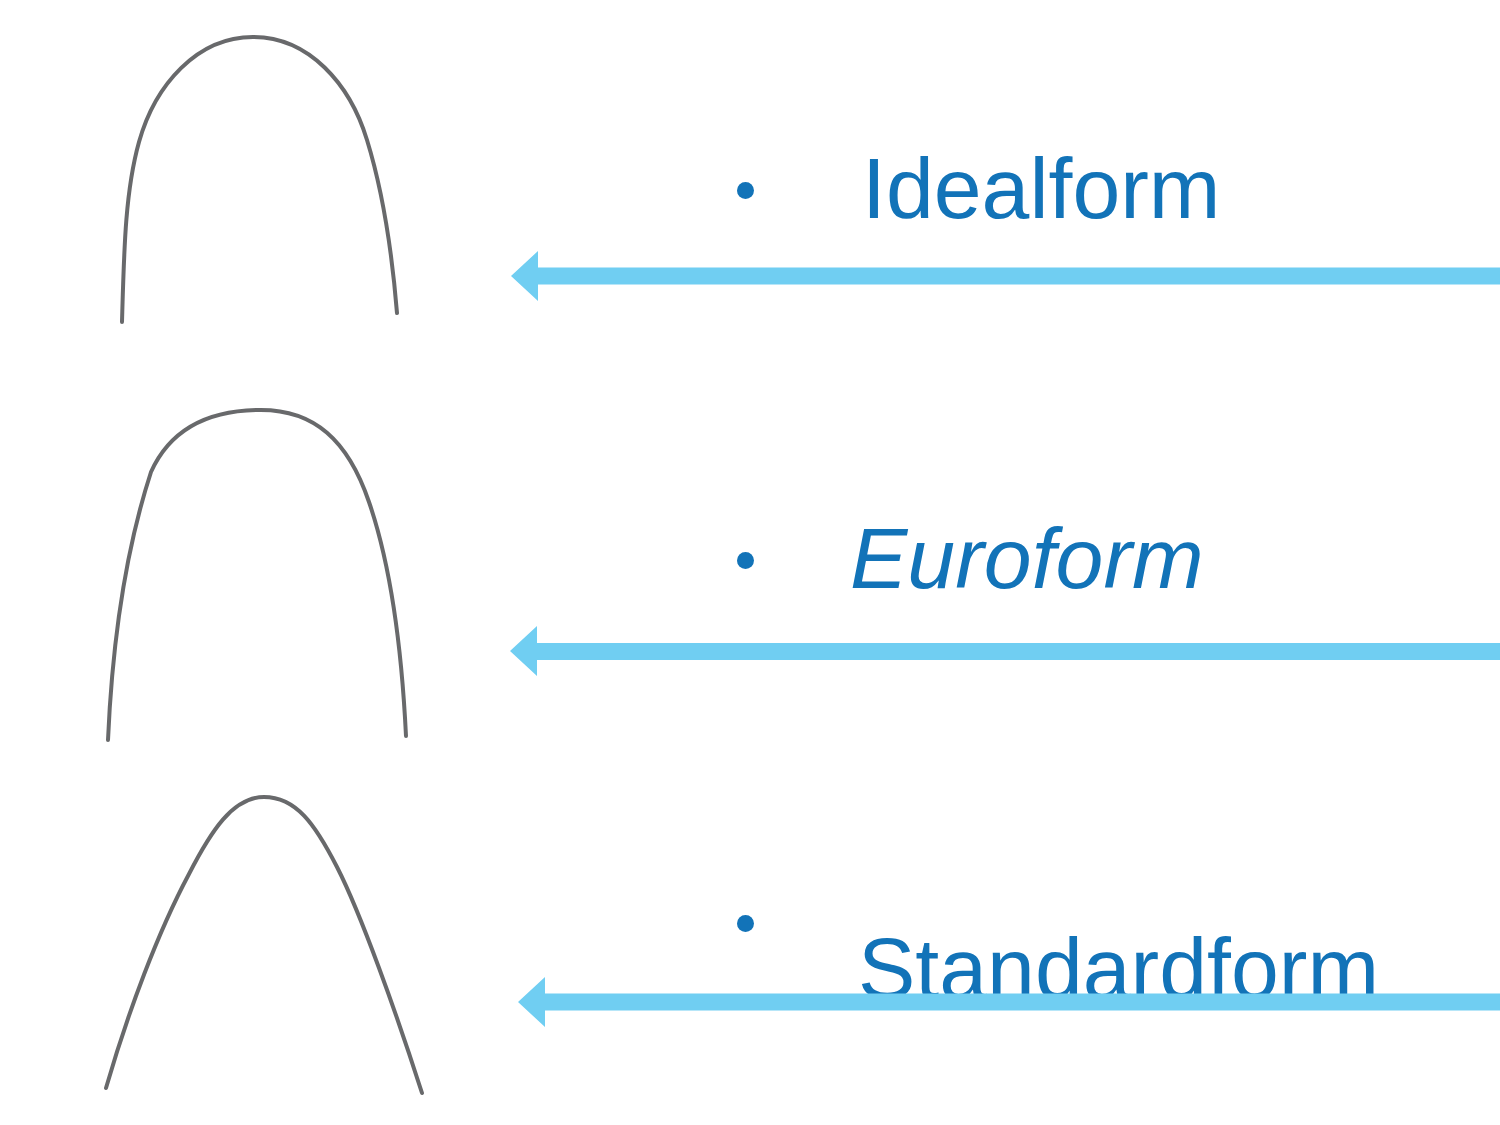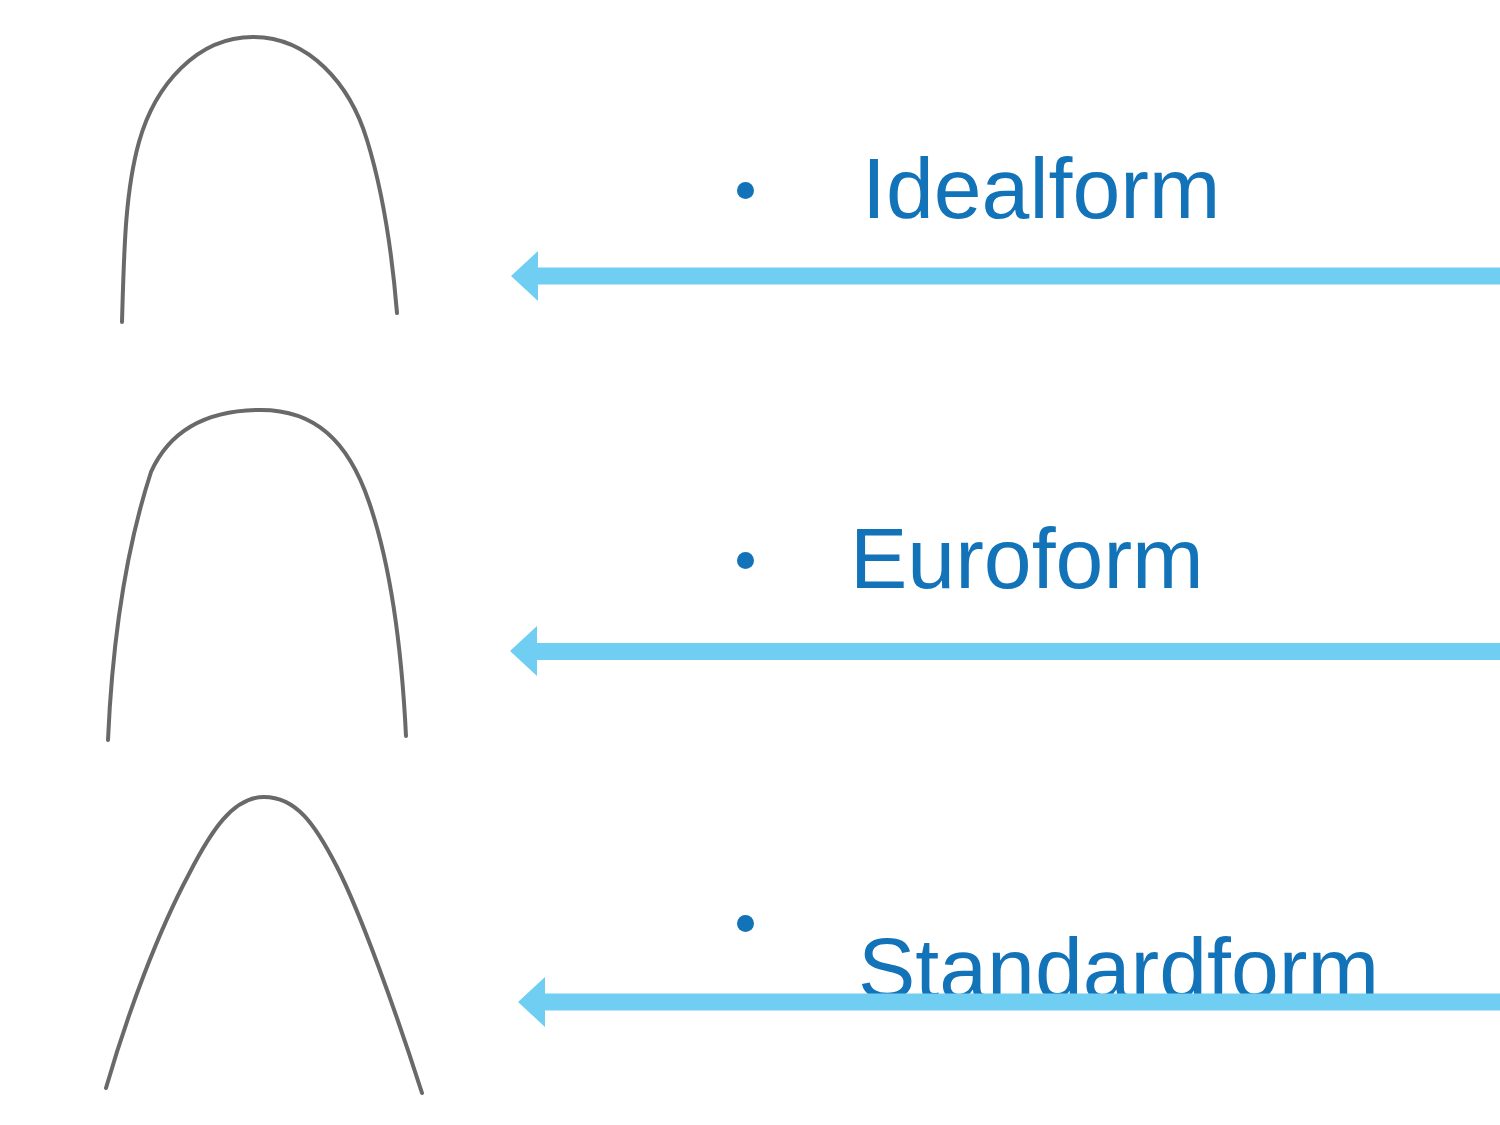--- a/index.html
+++ b/index.html
@@ -48,21 +48,21 @@
   }
 
   
   .arch-1   { left: 108px; top: 22px;  }
   .bullet-1 { left: 737px; top: 182px; }
   .label-1  { left: 862px; top: 145px; }
   .arrow-1  { left: 505px; top: 248px; }
 
   .arch-2   { left: 100px; top: 402px; }
   .bullet-2 { left: 737px; top: 552px; }
-  .label-2  { left: 850px; top: 515px; }
+  .label-2  { left: 850px; top: 515px; font-style: italic; }
   .arrow-2  { left: 504px; top: 623px; }
 
   .arch-3   { left: 95px;  top: 788px; }
   .bullet-3 { left: 737px; top: 915px; }
   .label-3  { left: 858px; top: 925px; }
   .arrow-3  { left: 512px; top: 974px; }
 </style>
 </head>
 <body>
 

